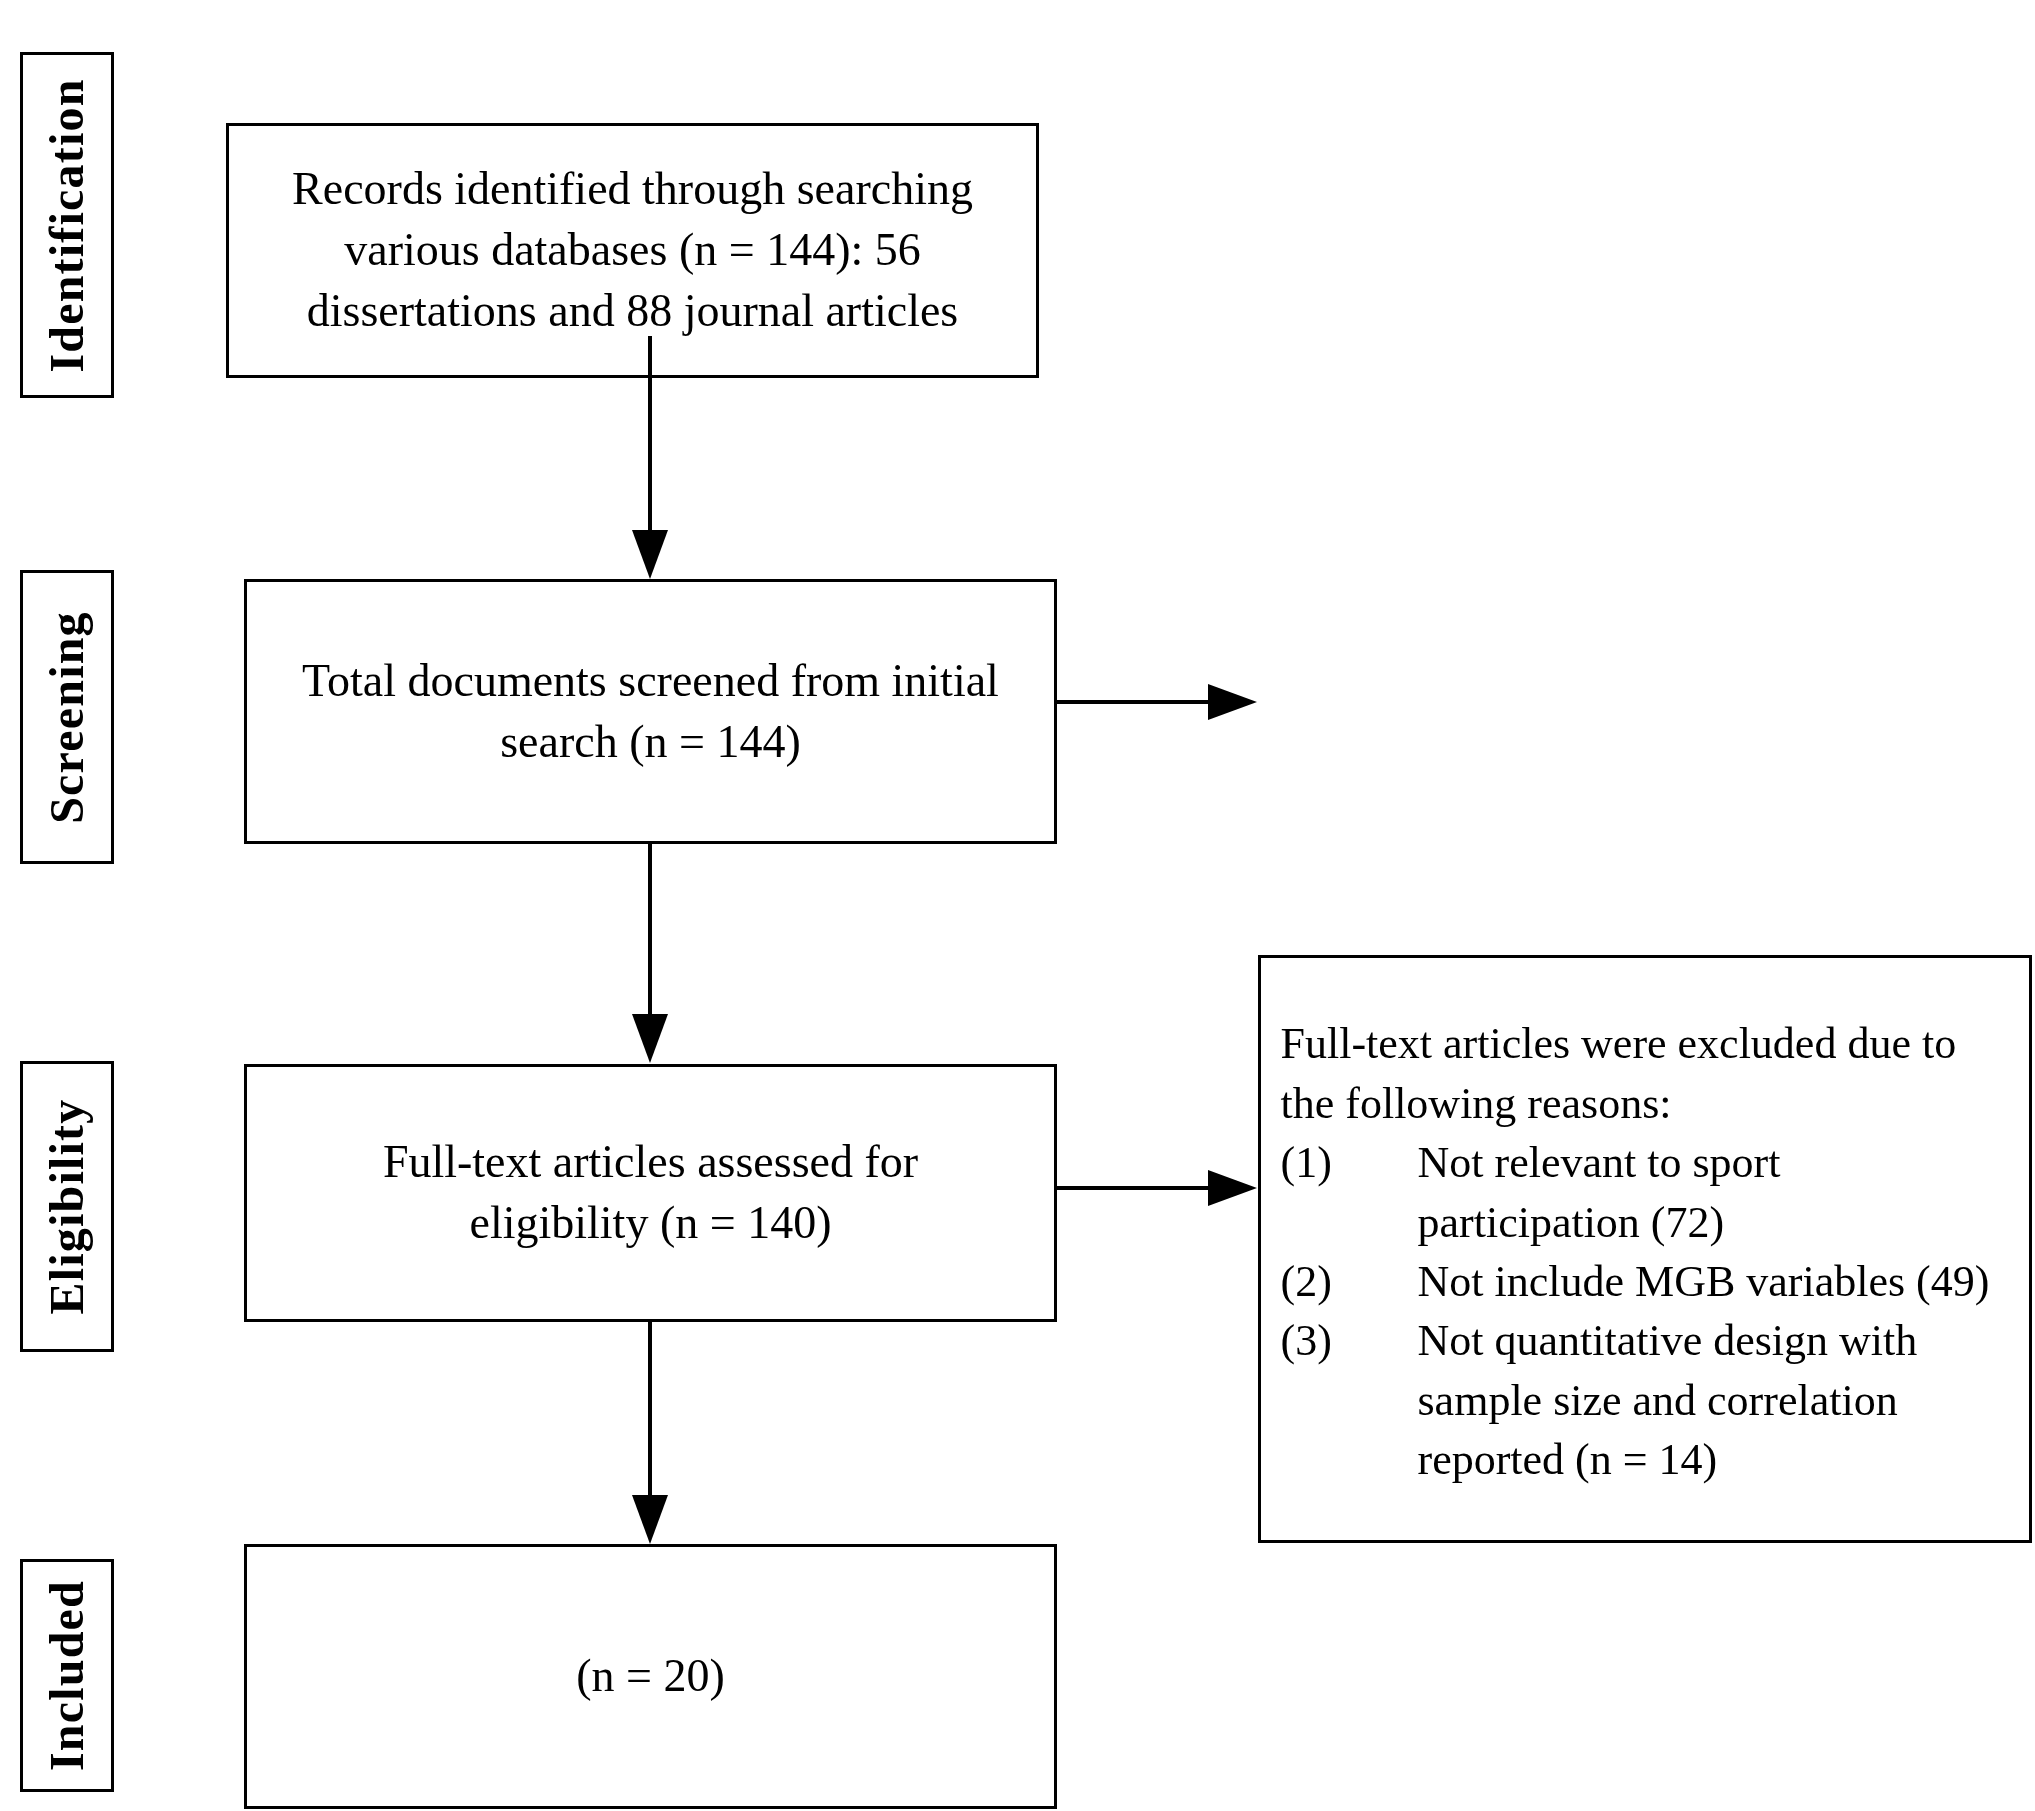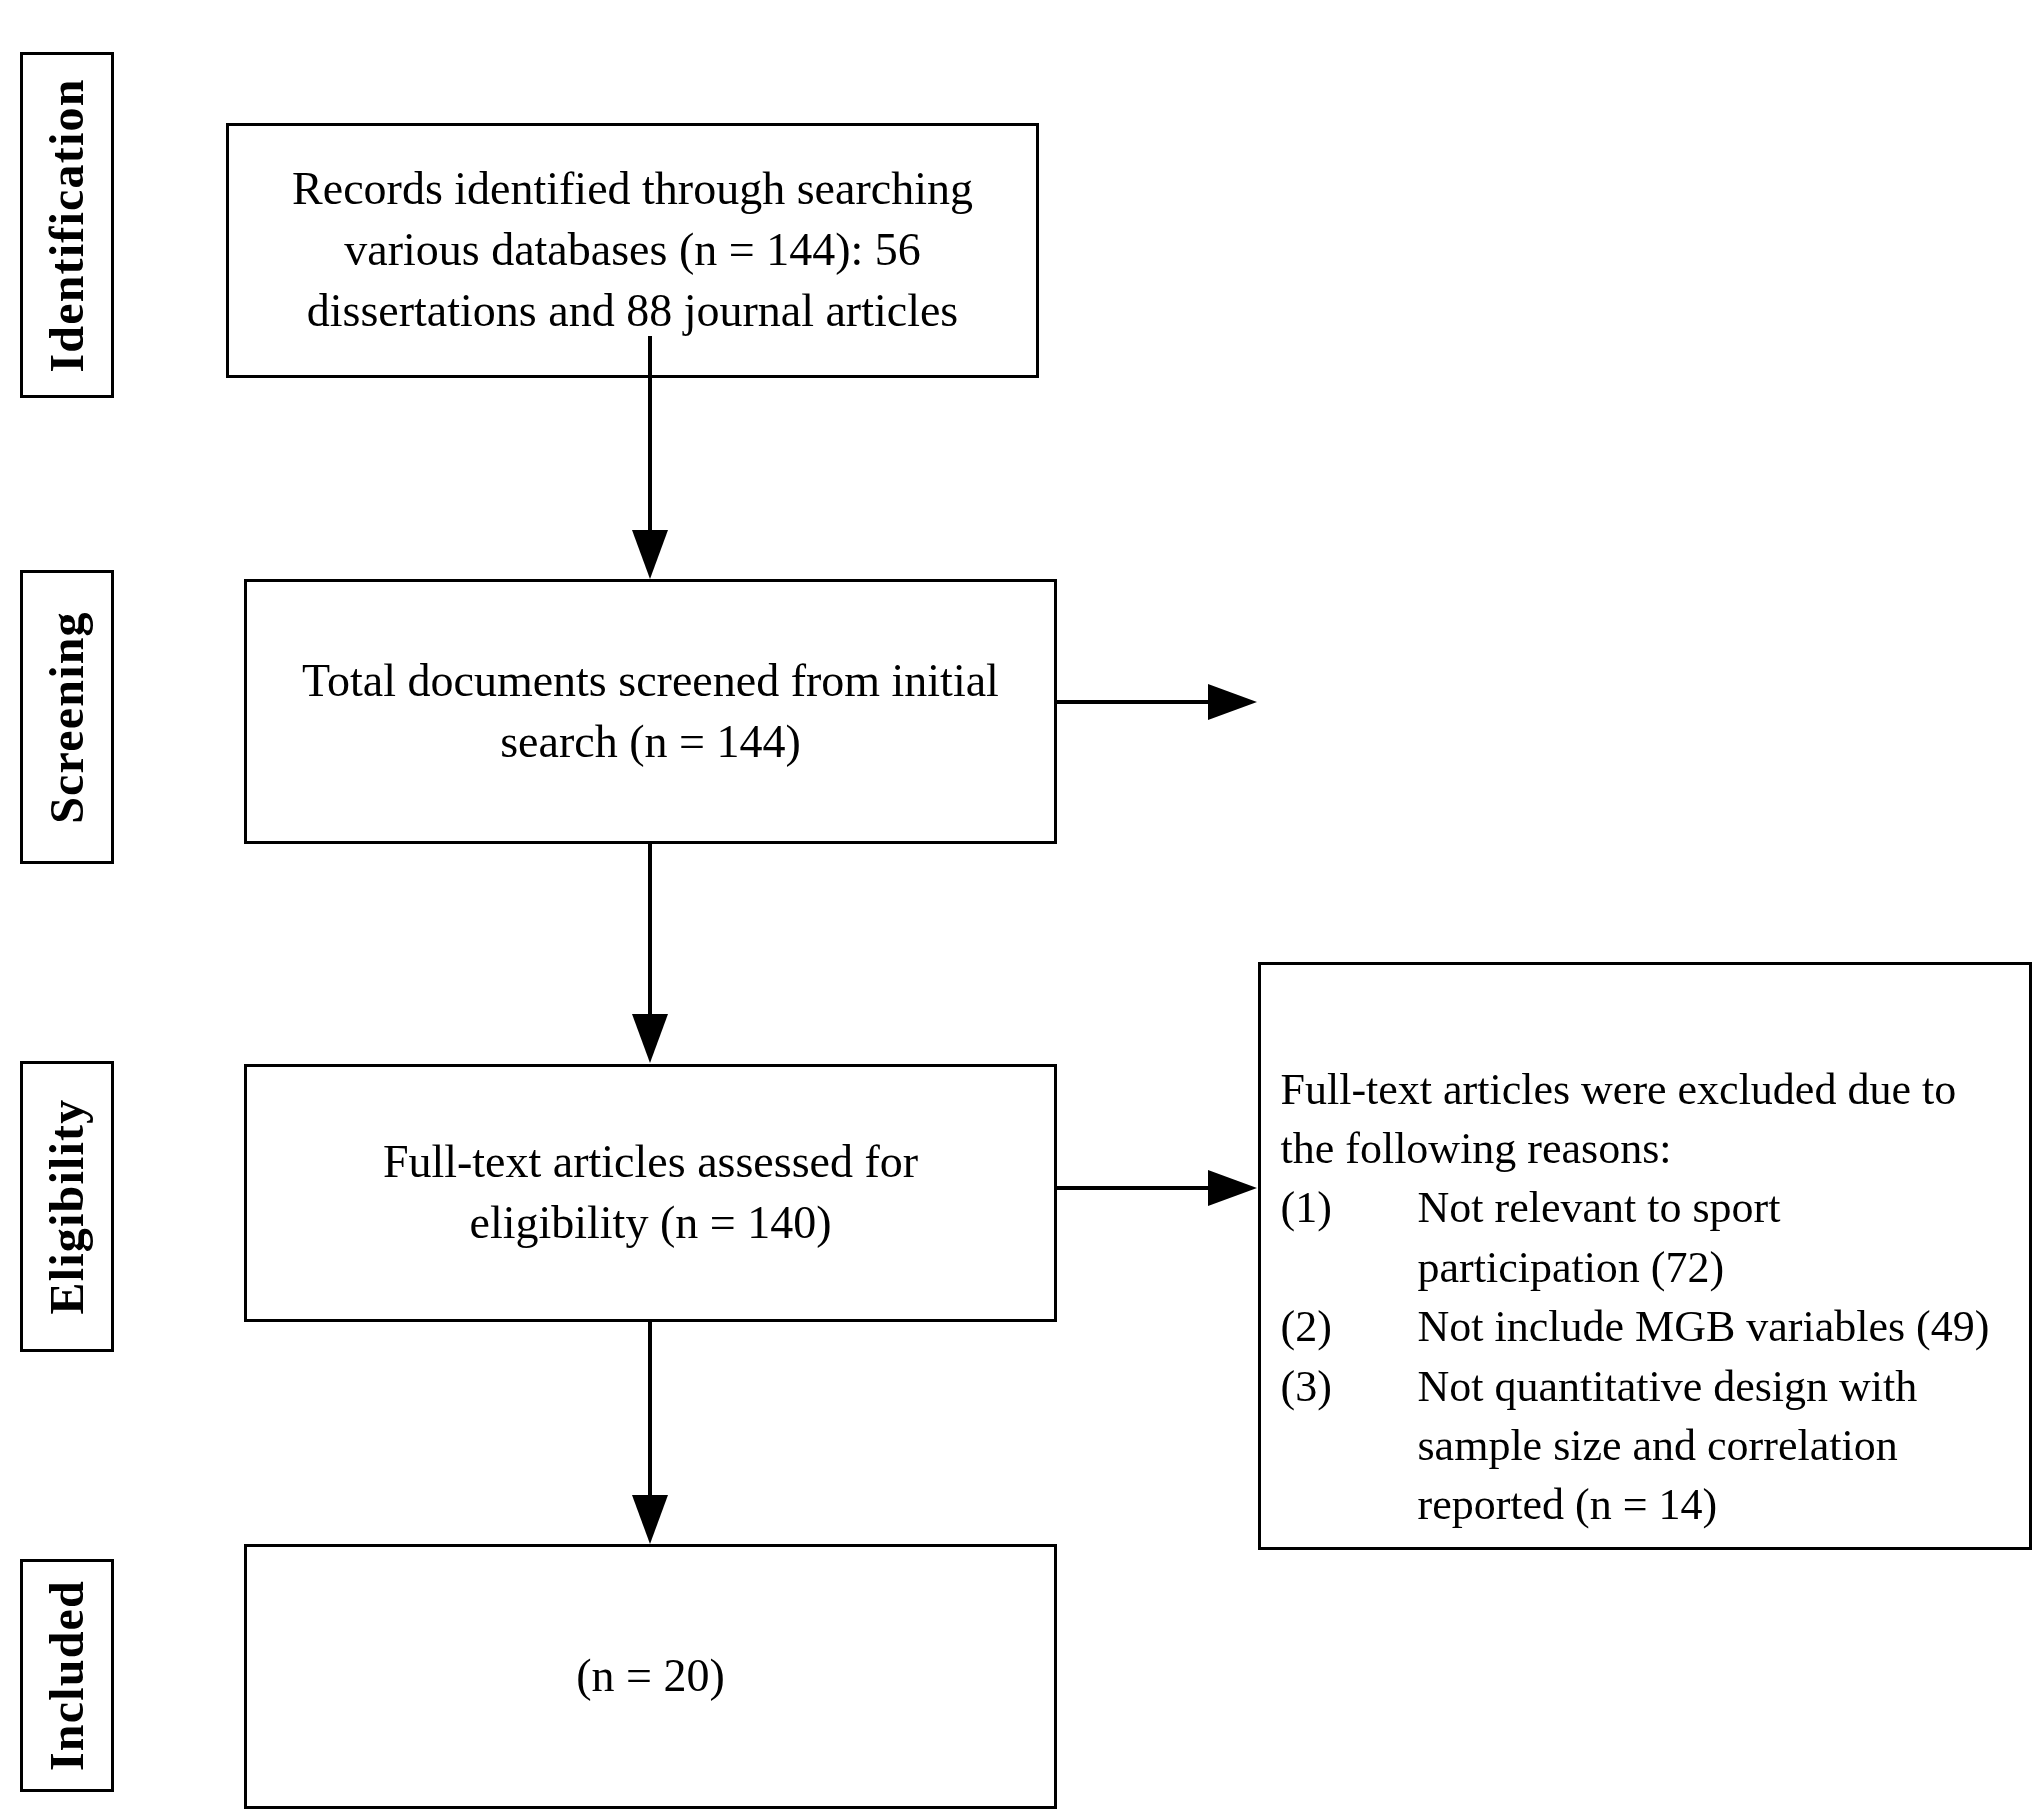--- a/index.html
+++ b/index.html
@@ -51,23 +51,22 @@
     text-align: center;
     max-width: 713px;
   }
   .box-text-left {
     font-size: 45px;
     line-height: 1.5;
     text-align: left;
     max-width: 555px;
   }
   .reasons-box {
-    align-items: flex-end;
+    align-items: center;
     justify-content: flex-start;
-    margin-top: 7px;
   }
   .reasons-content {
     padding: 18.3px 17px 12.2px 19.5px;
     font-size: 44px;
     line-height: 1.35;
     text-align: left;
   }
   .reason-item {
     display: flex;
     align-items: flex-start;

